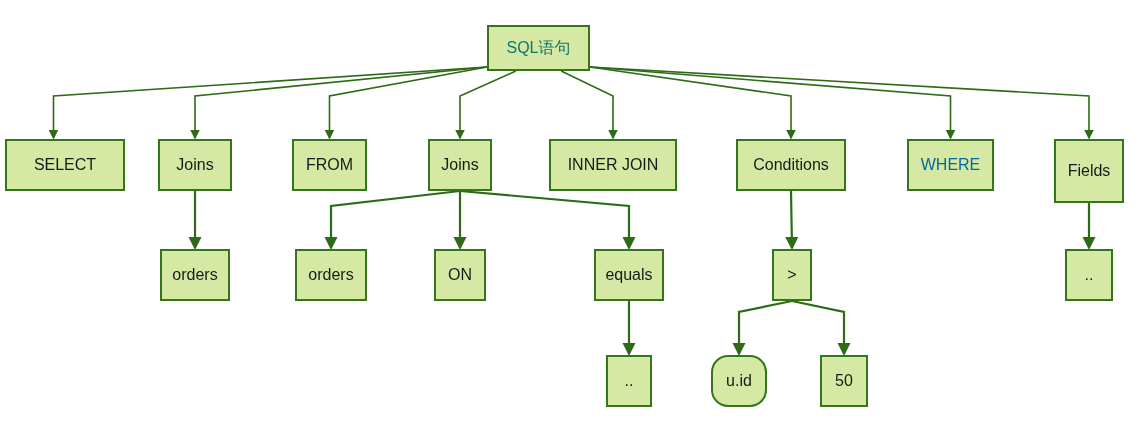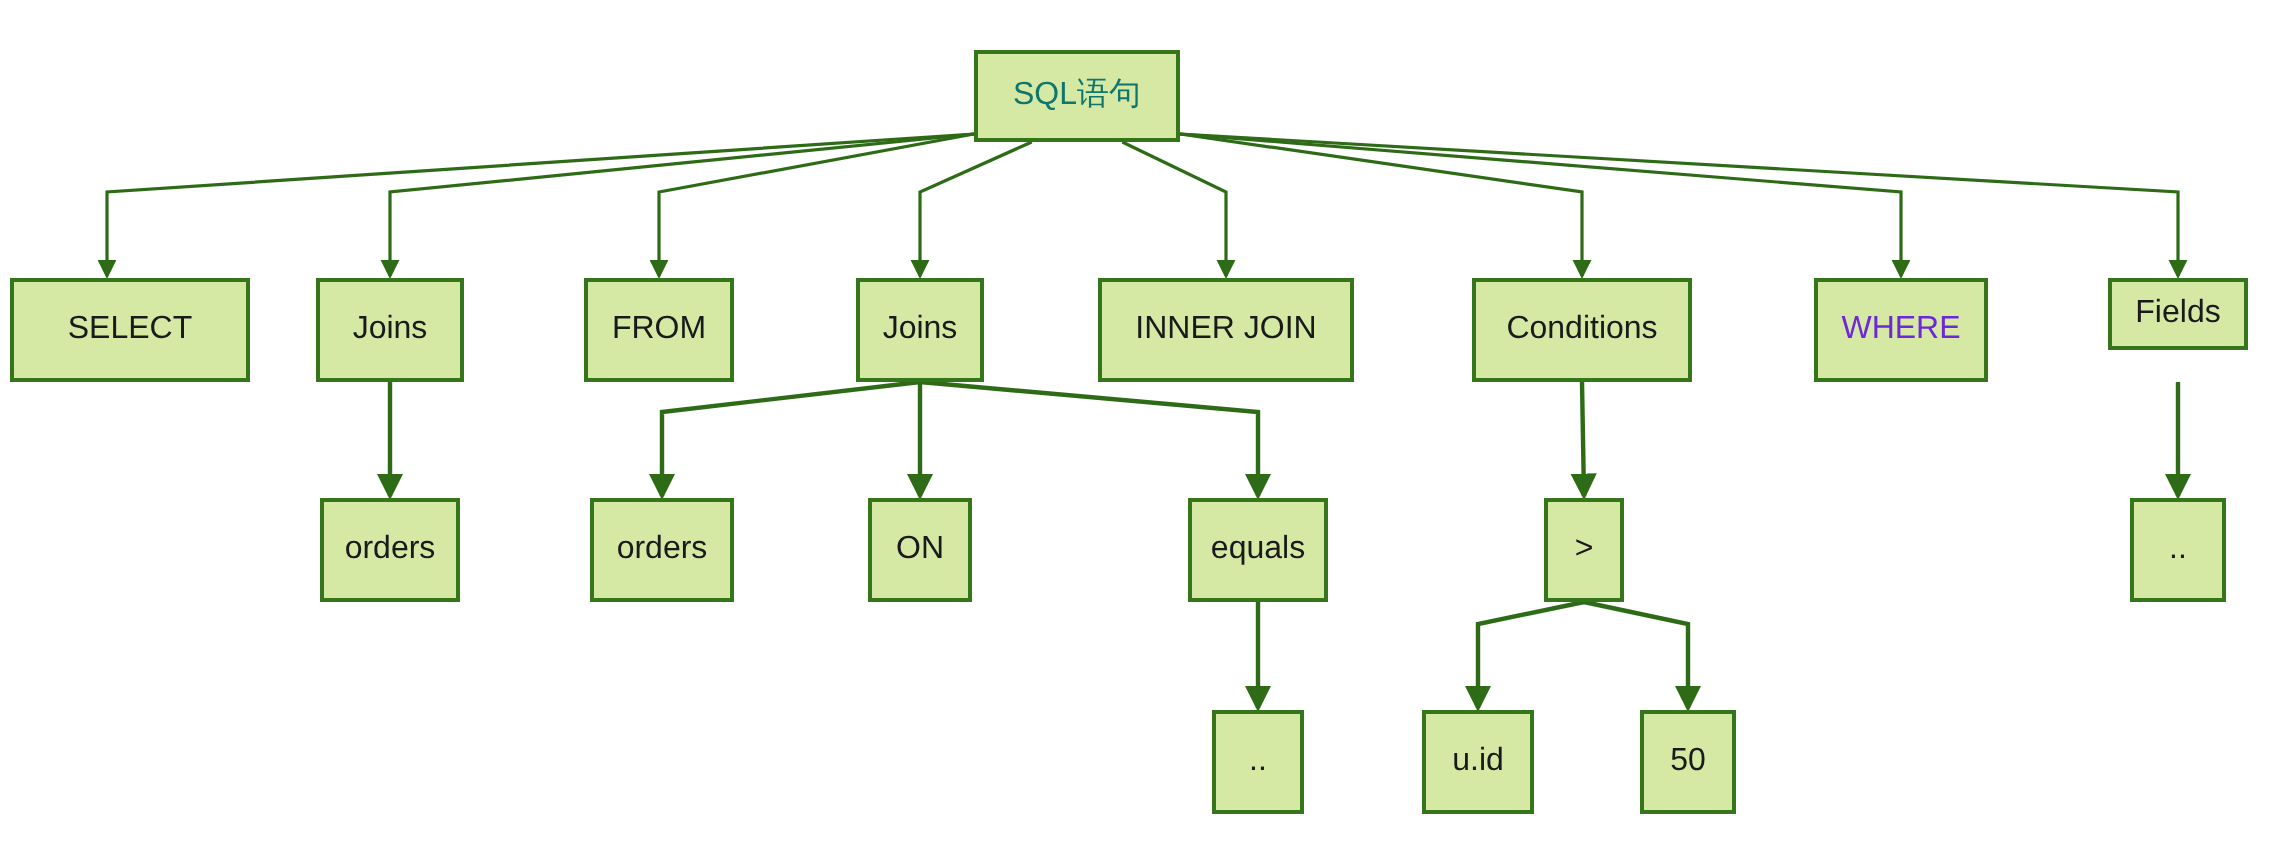--- a/index.html
+++ b/index.html
@@ -89,24 +89,24 @@
       </div>
       <div class="node" style="left: 428px; top: 139px; width: 64px; height: 52px; background: rgb(213, 232, 164); border-color: rgb(54, 118, 27); color: rgb(26, 26, 26);">
         <span class="node-label">Joins</span>
       </div>
       <div class="node" style="left: 549px; top: 139px; width: 128px; height: 52px; background: rgb(213, 232, 164); border-color: rgb(54, 118, 27); color: rgb(26, 26, 26);">
         <span class="node-label">INNER JOIN</span>
       </div>
       <div class="node" style="left: 736px; top: 139px; width: 110px; height: 52px; background: rgb(213, 232, 164); border-color: rgb(54, 118, 27); color: rgb(26, 26, 26); text-align: center;">
         <span class="node-label">Conditions</span>
       </div>
-      <div class="node" style="left: 907px; top: 139px; width: 87px; height: 52px; background: rgb(213, 232, 164); border-color: rgb(54, 118, 27); color: #6d28d9;">
+      <div class="node" style="left: 907px; top: 139px; width: 87px; height: 52px; background: rgb(213, 232, 164); border-color: rgb(54, 118, 27); color: #0369a1;">
         <span class="node-label">WHERE</span>
       </div>
-      <div class="node" style="left: 1054px; top: 139px; width: 70px; height: 36px; background: rgb(213, 232, 164); border-color: rgb(54, 118, 27); color: rgb(26, 26, 26);">
+      <div class="node" style="left: 1054px; top: 139px; width: 70px; height: 64px; background: rgb(213, 232, 164); border-color: rgb(54, 118, 27); color: rgb(26, 26, 26);">
         <span class="node-label">Fields</span>
       </div>
       <div class="node" style="left: 160px; top: 249px; width: 70px; height: 52px; background: rgb(213, 232, 164); border-color: rgb(54, 118, 27); color: rgb(26, 26, 26);">
         <span class="node-label">orders</span>
       </div>
       <div class="node" style="left: 295px; top: 249px; width: 72px; height: 52px; background: rgb(213, 232, 164); border-color: rgb(54, 118, 27); color: rgb(26, 26, 26);">
         <span class="node-label">orders</span>
       </div>
       <div class="node" style="left: 434px; top: 249px; width: 52px; height: 52px; background: rgb(213, 232, 164); border-color: rgb(54, 118, 27); color: rgb(26, 26, 26);">
         <span class="node-label">ON</span>
@@ -116,20 +116,20 @@
       </div>
       <div class="node" style="left: 772px; top: 249px; width: 40px; height: 52px; background: rgb(213, 232, 164); border-color: rgb(54, 118, 27); color: rgb(26, 26, 26);">
         <span class="node-label">&gt;</span>
       </div>
       <div class="node" style="left: 1065px; top: 249px; width: 48px; height: 52px; background: rgb(213, 232, 164); border-color: rgb(54, 118, 27); color: rgb(26, 26, 26);">
         <span class="node-label">..</span>
       </div>
       <div class="node" style="left: 606px; top: 355px; width: 46px; height: 52px; background: rgb(213, 232, 164); border-color: rgb(54, 118, 27); color: rgb(26, 26, 26);">
         <span class="node-label">..</span>
       </div>
-      <div class="node" style="left: 711px; top: 355px; width: 56px; height: 52px; background: rgb(213, 232, 164); border-color: rgb(54, 118, 27); color: rgb(26, 26, 26);">
+      <div class="node" style="left: 711px; top: 355px; width: 56px; height: 52px; background: rgb(213, 232, 164); border-color: rgb(54, 118, 27); color: rgb(26, 26, 26); border-radius: 17px;">
         <span class="node-label">u.id</span>
       </div>
       <div class="node" style="left: 820px; top: 355px; width: 48px; height: 52px; background: rgb(213, 232, 164); border-color: rgb(54, 118, 27); color: rgb(26, 26, 26);">
         <span class="node-label">50</span>
       </div>
     </div>
 </div>
 
 </body></html>

